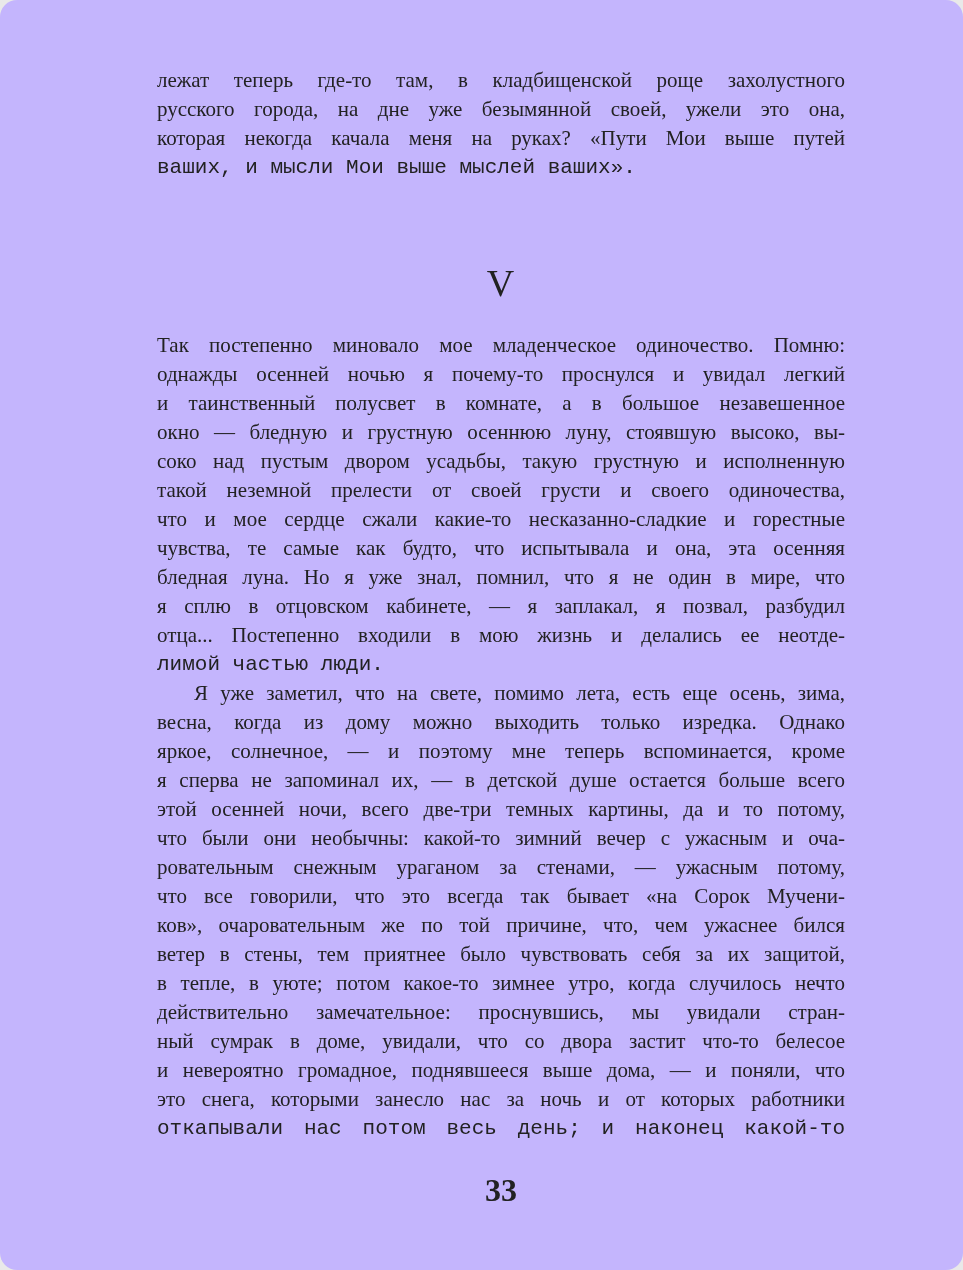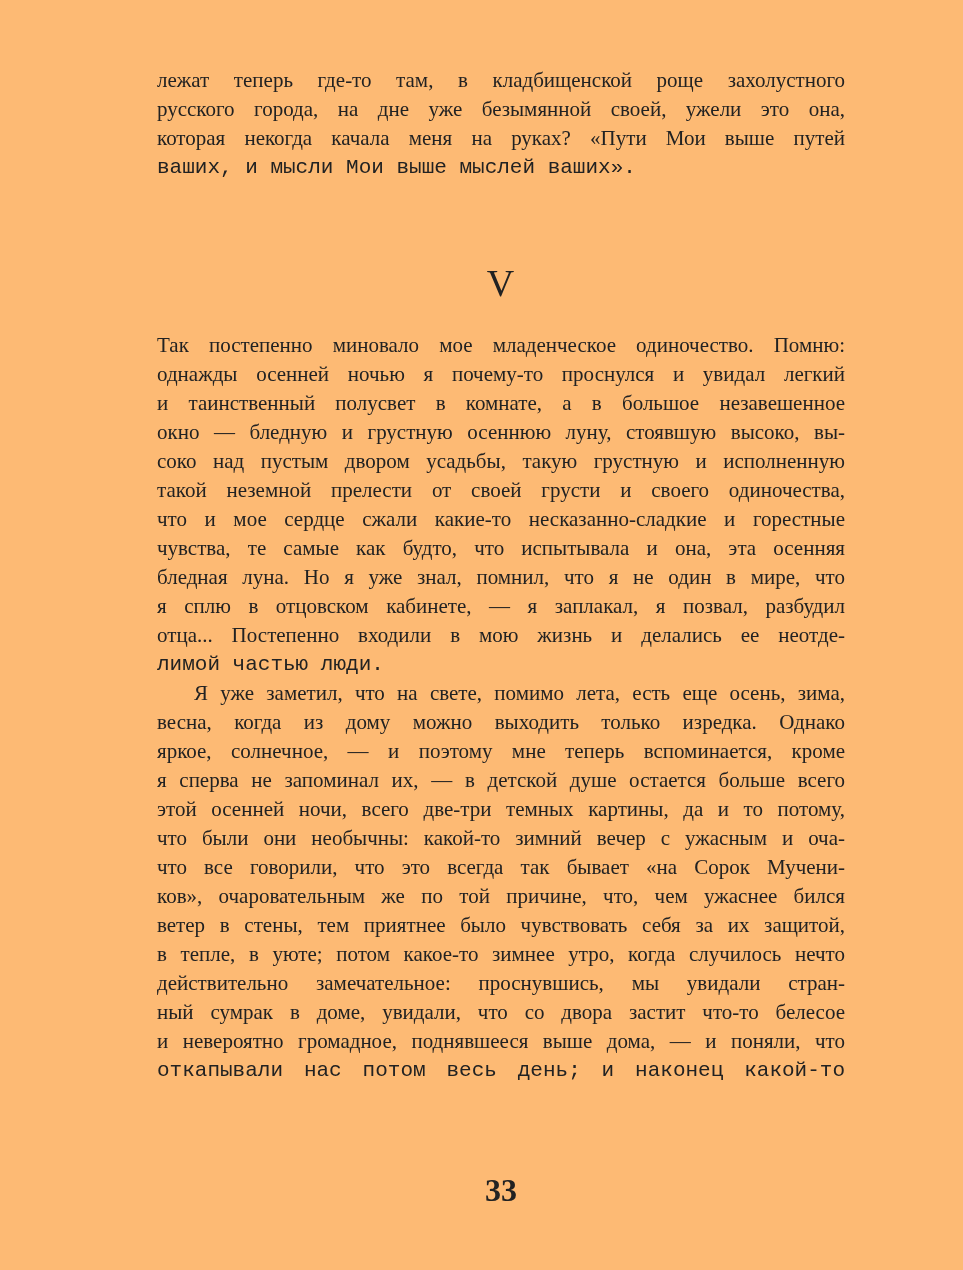--- a/index.html
+++ b/index.html
@@ -54,21 +54,21 @@
     font-weight: bold;
     text-align: center;
   }
   .para-continuation { top: 66px; }
   .para-first { top: 331px; }
   .para-second { top: 679px; }
 </style>
 </head>
 <body>
 
-<div class="page" style="background: #fdba74; color: rgb(34, 34, 34);">
+<div class="page" style="background: #c4b5fd; color: rgb(34, 34, 34); border-radius: 17px;">
 
   <div class="textblock para para-continuation">
       <div class="line">лежат теперь где-то там, в кладбищенской роще захолустного</div>
       <div class="line">русского города, на дне уже безымянной своей, ужели это она,</div>
       <div class="line">которая некогда качала меня на руках? «Пути Мои выше путей</div>
       <div class="line">ваших, и мысли Мои выше мыслей ваших».</div>
     </div>
 
   <div class="chapter-heading">V</div>
 
@@ -87,25 +87,27 @@
       <div class="line">лимой частью люди.</div>
     </div>
 
   <div class="textblock para para-second indent-first justify-last">
       <div class="line">Я уже заметил, что на свете, помимо лета, есть еще осень, зима,</div>
       <div class="line">весна, когда из дому можно выходить только изредка. Однако</div>
       <div class="line">яркое, солнечное, — и поэтому мне теперь вспоминается, кроме</div>
       <div class="line">я сперва не запоминал их, — в детской душе остается больше всего</div>
       <div class="line">этой осенней ночи, всего две-три темных картины, да и то потому,</div>
       <div class="line">что были они необычны: какой-то зимний вечер с ужасным и оча-</div>
+      <div class="line">ровательным снежным ураганом за стенами, — ужасным потому,</div>
       <div class="line">что все говорили, что это всегда так бывает «на Сорок Мучени-</div>
       <div class="line">ков», очаровательным же по той причине, что, чем ужаснее бился</div>
       <div class="line">ветер в стены, тем приятнее было чувствовать себя за их защитой,</div>
       <div class="line">в тепле, в уюте; потом какое-то зимнее утро, когда случилось нечто</div>
       <div class="line">действительно замечательное: проснувшись, мы увидали стран-</div>
       <div class="line">ный сумрак в доме, увидали, что со двора застит что-то белесое</div>
       <div class="line">и невероятно громадное, поднявшееся выше дома, — и поняли, что</div>
+      <div class="line">это снега, которыми занесло нас за ночь и от которых работники</div>
       <div class="line">откапывали нас потом весь день; и наконец какой-то мрачный</div>
     </div>
 
   <div class="page-number">33</div>
 
 </div>
 
 </body></html>

